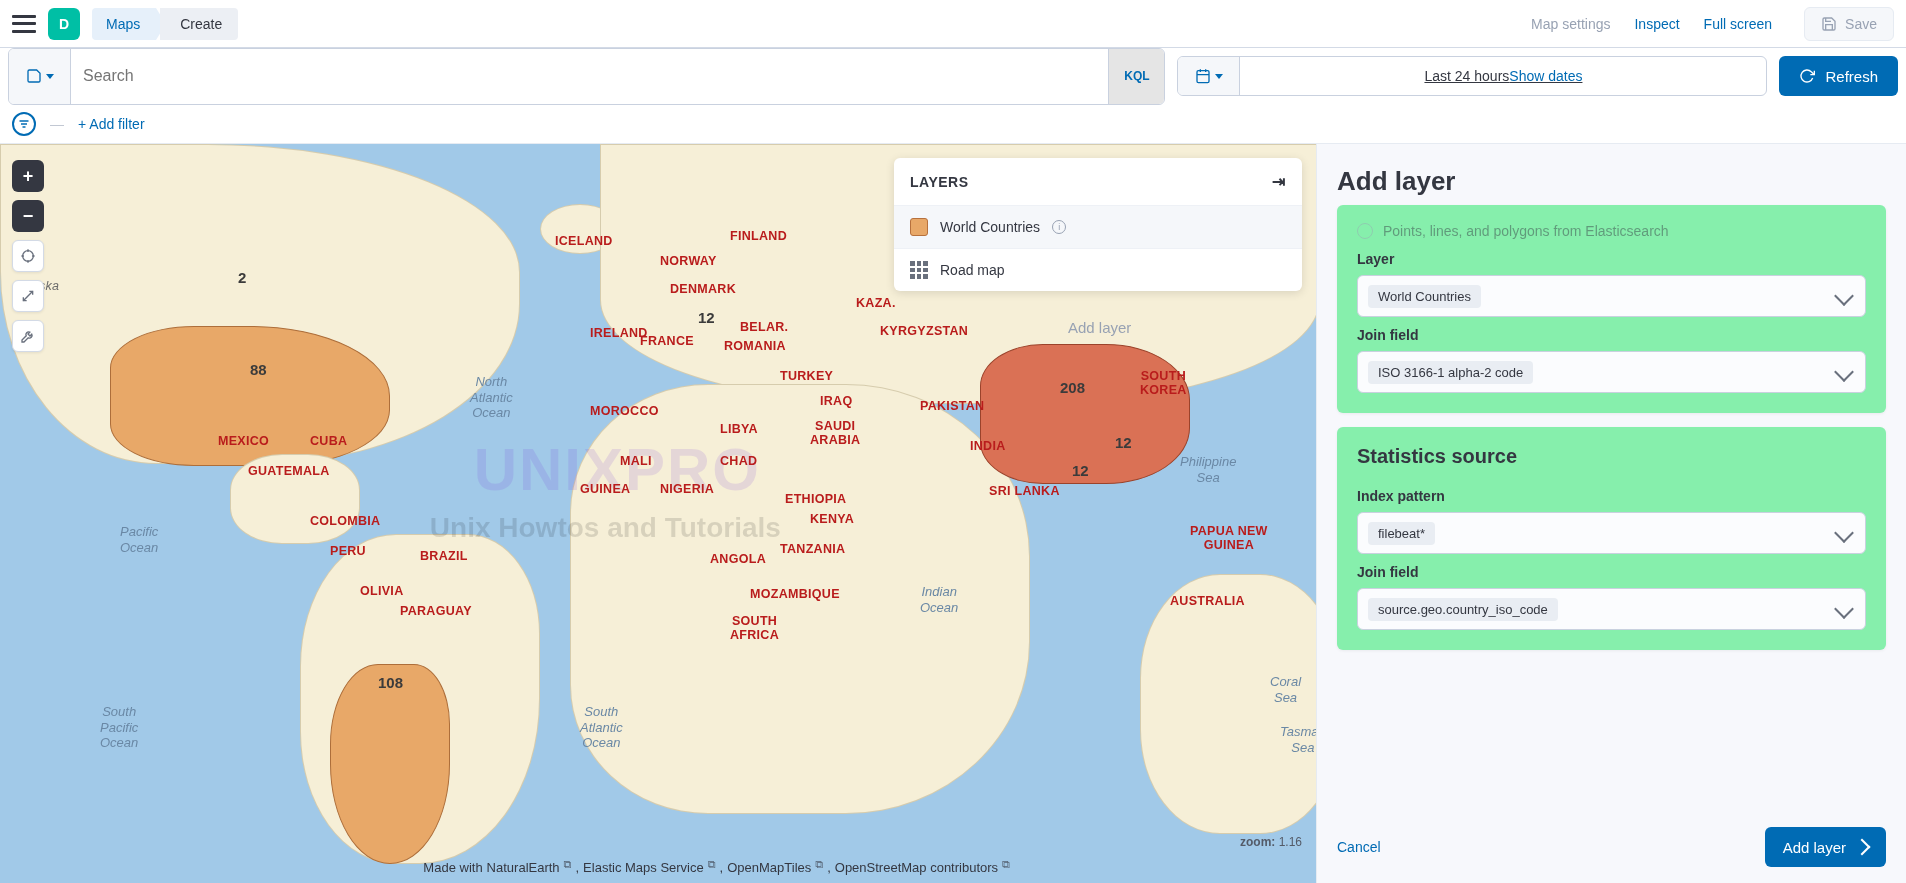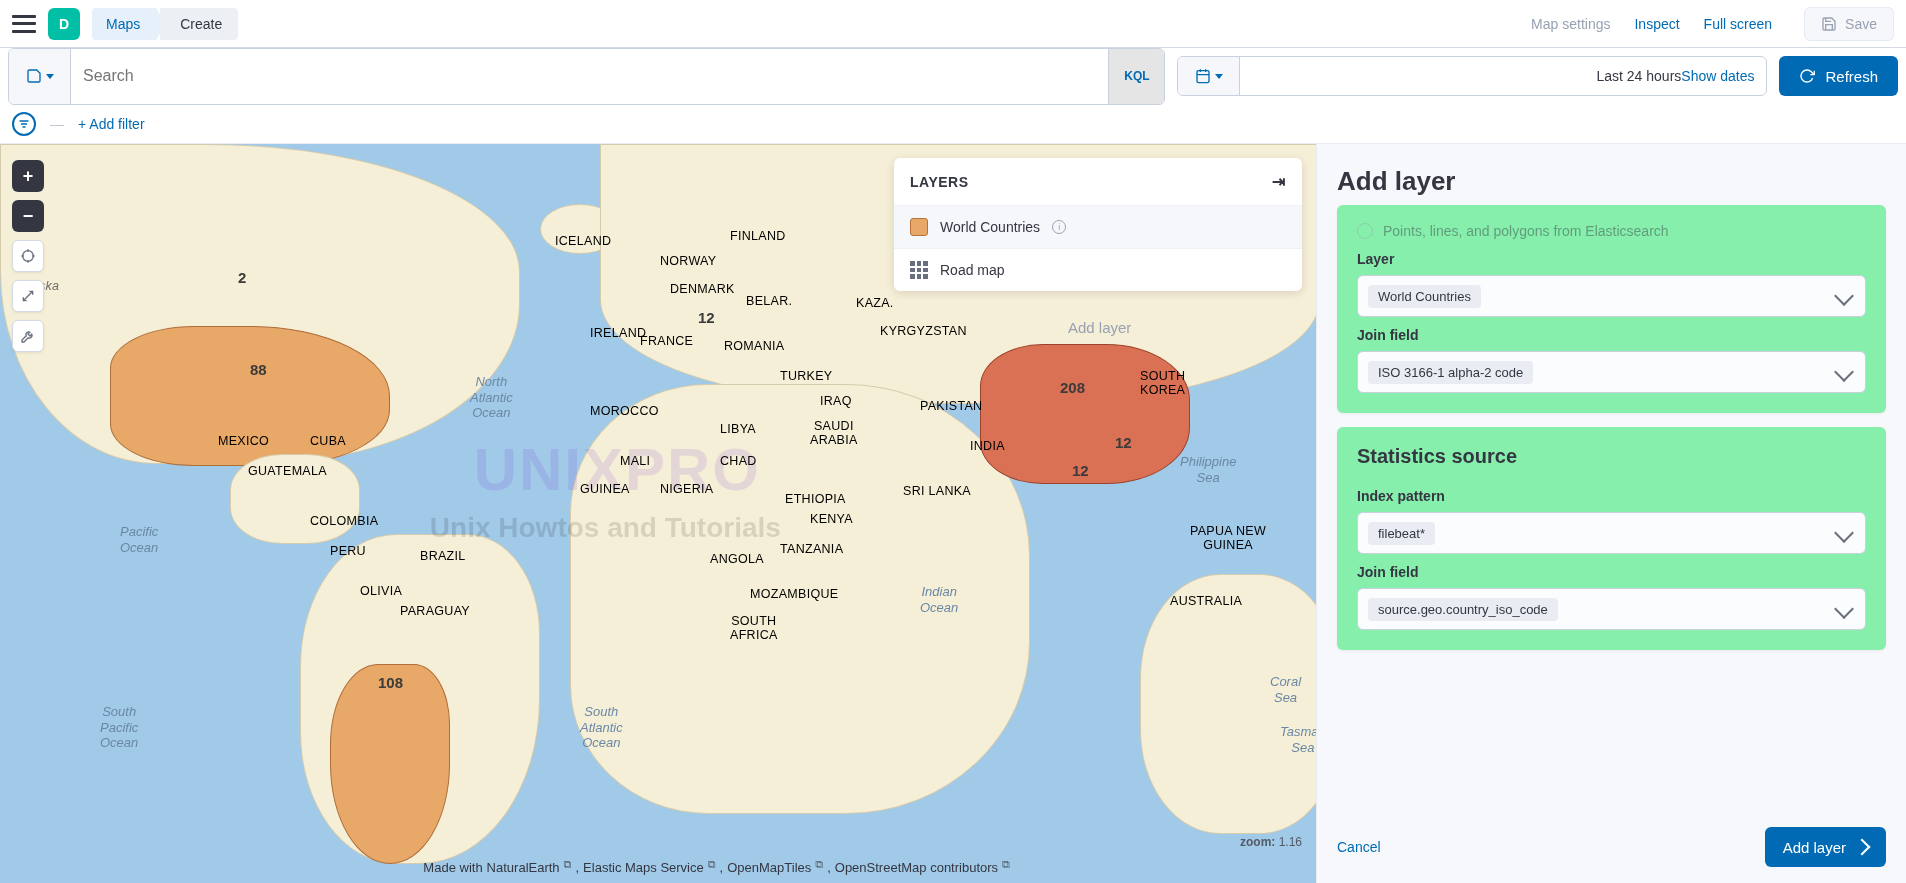--- a/index.html
+++ b/index.html
@@ -18,21 +18,21 @@
   .top-link{color:#006bb4; cursor:pointer; font-weight:500;}
   .top-link.muted{color:#98a2b3;}
   .save-btn{ background:#f5f7fa; color:#98a2b3; border-radius:6px; padding:8px 16px; display:flex; align-items:center; gap:8px; border:1px solid #e6ebf2; margin-left:8px;}
   .querybar{ display:flex; align-items:center; gap:12px; padding:8px 8px; height:56px;}
   .qb-left{ display:flex; flex:1; border:1px solid #c9d1df; border-radius:6px; overflow:hidden; height:57px;}
   .qb-saved{ width:62px; background:#f5f7fa; border-right:1px solid #c9d1df; display:flex; align-items:center; justify-content:center; color:#006bb4; gap:4px;}
   .qb-input{ flex:1; border:none; outline:none; padding:0 12px; font-size:16px;}
   .qb-kql{ width:56px; background:#e5e5e5; border-left:1px solid #c9d1df; display:flex; align-items:center; justify-content:center; color:#006bb4; font-size:12px; font-weight:600;}
   .qb-right{ display:flex; border:1px solid #c9d1df; border-radius:6px; overflow:hidden; height:40px; flex:0 0 590px;}
   .qb-cal{ width:62px; background:#f5f7fa; border-right:1px solid #c9d1df; display:flex; align-items:center; justify-content:center; color:#006bb4; gap:4px;}
-  .qb-time{ flex:1; display:flex; align-items:center; padding:0 12px; justify-content:flex-end;}
+  .qb-time{ flex:1; display:flex; align-items:center; padding:0 12px; justify-content:center;text-decoration:underline;}
   .show-dates{ color:#006bb4; font-weight:500;}
   .refresh-btn{ background:#006bb4; color:#fff; border:none; border-radius:6px; height:40px; padding:0 20px; font-size:15px; font-weight:500; display:flex; align-items:center; gap:10px;}
   .filterbar{ height:40px; display:flex; align-items:center; padding:0 12px; gap:14px; border-bottom:1px solid #e6ebf2;}
   .filter-icon{ width:24px; height:24px; border-radius:50%; border:2px solid #006bb4; display:flex; align-items:center; justify-content:center;}
   .addfilter{ color:#006bb4; font-weight:500;}
   .dash- {color:#c2c8d3;}
   .main{ position:relative; display:flex; height: calc(883px - 48px - 56px - 40px);}
   .map{ flex:1; position:relative; background:#a1c9e8; overflow:hidden;}
   .map-ctrl{ position:absolute; top:16px; left:12px; display:flex; flex-direction:column; gap:8px; z-index:5;}
   .ctrl-dark{ width:32px; height:32px; background:#343741; color:#fff; border-radius:6px; display:flex; align-items:center; justify-content:center; font-size:18px; font-weight:700;}
@@ -59,21 +59,21 @@
   .cancel{color:#006bb4; font-weight:500;}
   .addlayer-btn{ background:#006bb4; color:#fff; border:none; border-radius:6px; height:40px; padding:0 18px; font-size:15px; font-weight:500; display:flex; align-items:center; gap:10px;}
   .arrow-right{ width:12px;height:12px; border-top:2px solid #fff; border-right:2px solid #fff; transform:rotate(45deg);}
   .zoom-label{ position:absolute; bottom:34px; right:14px; font-size:12px; color:#545b68; z-index:4;}
   .attrib{ position:absolute; bottom:8px; left:50%; transform:translateX(-40%); font-size:13px; color:#343741; z-index:4; display:flex; gap:4px; flex-wrap:wrap;}
   .attrib a{color:#343741; text-decoration:none;}
   .ext{ font-size:11px; position:relative; top:-2px; opacity:0.7;}
   
   .land{ position:absolute; background:#f6efd7; border:1px solid #806c3b44;}
   .sea-label{position:absolute; font-style:italic; color:#6a88a5; font-size:13px; text-align:center; line-height:1.2;}
-  .country-label{position:absolute; font-size:12.5px; font-weight:400; color:#000000; text-align:center; letter-spacing:0.3px;}
+  .country-label{position:absolute; font-size:12.5px; font-weight:700; color:#b91c1c; text-align:center; letter-spacing:0.3px;}
   .data-label{position:absolute; font-size:15px; font-weight:700; color:#3b3b3b;}
   .watermark{position:absolute; top:44%; left:46%; transform:translate(-50%,-50%); font-size:60px; font-weight:800; color:#6d28d9; opacity:0.12; letter-spacing:2px;margin-left:12px;}
   .watermark2{position:absolute; top:52%; left:46%; transform:translate(-50%,-50%); font-size:28px; font-weight:600; color:#000; opacity:0.12;}
   .hl-country{position:absolute; background:#e8a868; border:1px solid #ad6e3a;}
   .hl-red{position:absolute; background:#da7155; border:1px solid #9b432b;}
   svg.icon{width:16px;height:16px;}
   .info-dot{width:14px;height:14px;border:1.5px solid #98a2b3;border-radius:50%;display:inline-flex;align-items:center;justify-content:center;font-size:9px;color:#98a2b3;}
 </style>
 </head>
 <body>
@@ -178,39 +178,39 @@
     <div class="sea-label" style="top:530px;left:1270px;">Coral<br>Sea</div>
     <div class="sea-label" style="top:580px;left:1280px;">Tasman<br>Sea</div>
 
     <div class="country-label" style="top:90px;left:555px;">ICELAND</div>
     <div class="country-label" style="top:110px;left:660px;">NORWAY</div>
     <div class="country-label" style="top:85px;left:730px;">FINLAND</div>
     <div class="country-label" style="top:138px;left:670px;">DENMARK</div>
     <div class="country-label" style="top:182px;left:590px;">IRELAND</div>
     <div class="country-label" style="top:190px;left:640px;">FRANCE</div>
     <div class="country-label" style="top:195px;left:724px;">ROMANIA</div>
-    <div class="country-label" style="top:150px;left:740px;margin-left:6px;">BELAR.</div>
+    <div class="country-label" style="top:176px;left:740px;">BELAR.</div>
     <div class="country-label" style="top:152px;left:856px;">KAZA.</div>
     <div class="country-label" style="top:225px;left:780px;">TURKEY</div>
     <div class="country-label" style="top:250px;left:820px;">IRAQ</div>
     <div class="country-label" style="top:275px;left:810px;">SAUDI<br>ARABIA</div>
     <div class="country-label" style="top:255px;left:920px;text-align:center;">PAKISTAN</div>
     <div class="country-label" style="top:295px;left:970px;">INDIA</div>
     <div class="country-label" style="top:225px;left:1140px;">SOUTH<br>KOREA</div>
     <div class="country-label" style="top:260px;left:590px;">MOROCCO</div>
     <div class="country-label" style="top:278px;left:720px;">LIBYA</div>
     <div class="country-label" style="top:290px;left:218px;">MEXICO</div>
     <div class="country-label" style="top:290px;left:310px;">CUBA</div>
     <div class="country-label" style="top:320px;left:248px;">GUATEMALA</div>
     <div class="country-label" style="top:370px;left:310px;">COLOMBIA</div>
     <div class="country-label" style="top:400px;left:330px;">PERU</div>
     <div class="country-label" style="top:405px;left:420px;">BRAZIL</div>
     <div class="country-label" style="top:440px;left:360px;">OLIVIA</div>
     <div class="country-label" style="top:460px;left:400px;">PARAGUAY</div>
-    <div class="country-label" style="top:340px;left:903px;">SRI LANKA</div>
+    <div class="country-label" style="top:340px;left:989px;">SRI LANKA</div>
     <div class="country-label" style="top:380px;left:1190px;">PAPUA NEW<br>GUINEA</div>
     <div class="country-label" style="top:450px;left:1170px;">AUSTRALIA</div>
     <div class="country-label" style="top:470px;left:730px;">SOUTH<br>AFRICA</div>
     <div class="country-label" style="top:443px;left:750px;">MOZAMBIQUE</div>
     <div class="country-label" style="top:408px;left:710px;">ANGOLA</div>
     <div class="country-label" style="top:398px;left:780px;">TANZANIA</div>
     <div class="country-label" style="top:368px;left:810px;">KENYA</div>
     <div class="country-label" style="top:348px;left:785px;">ETHIOPIA</div>
     <div class="country-label" style="top:338px;left:660px;">NIGERIA</div>
     <div class="country-label" style="top:338px;left:580px;">GUINEA</div>

